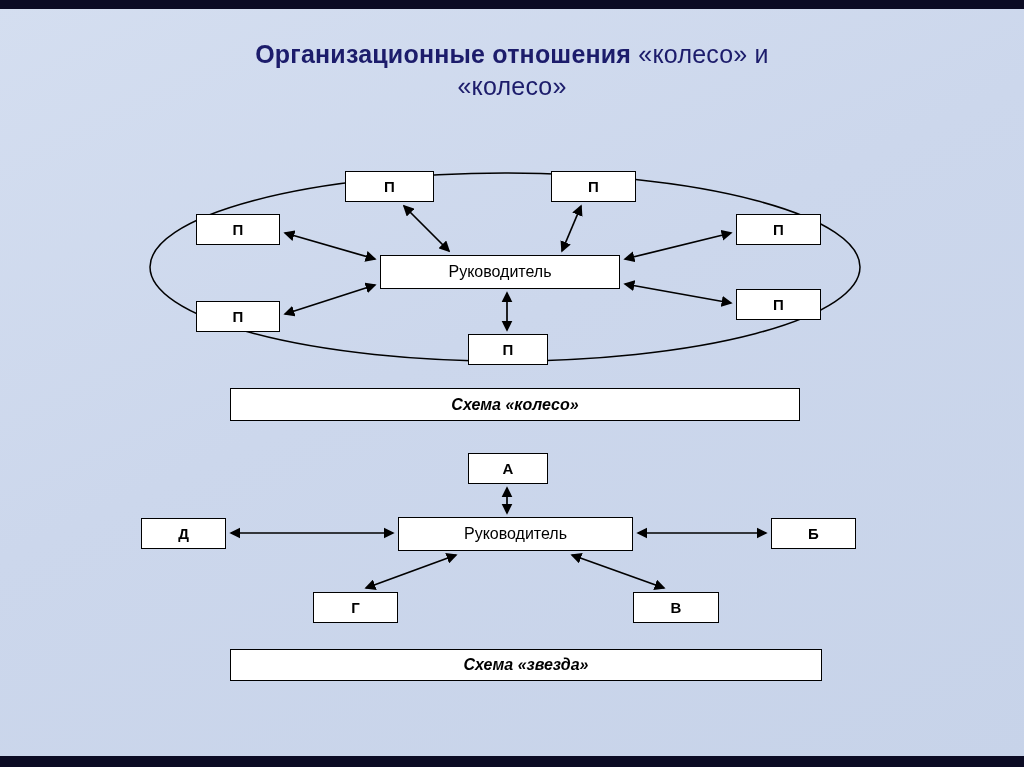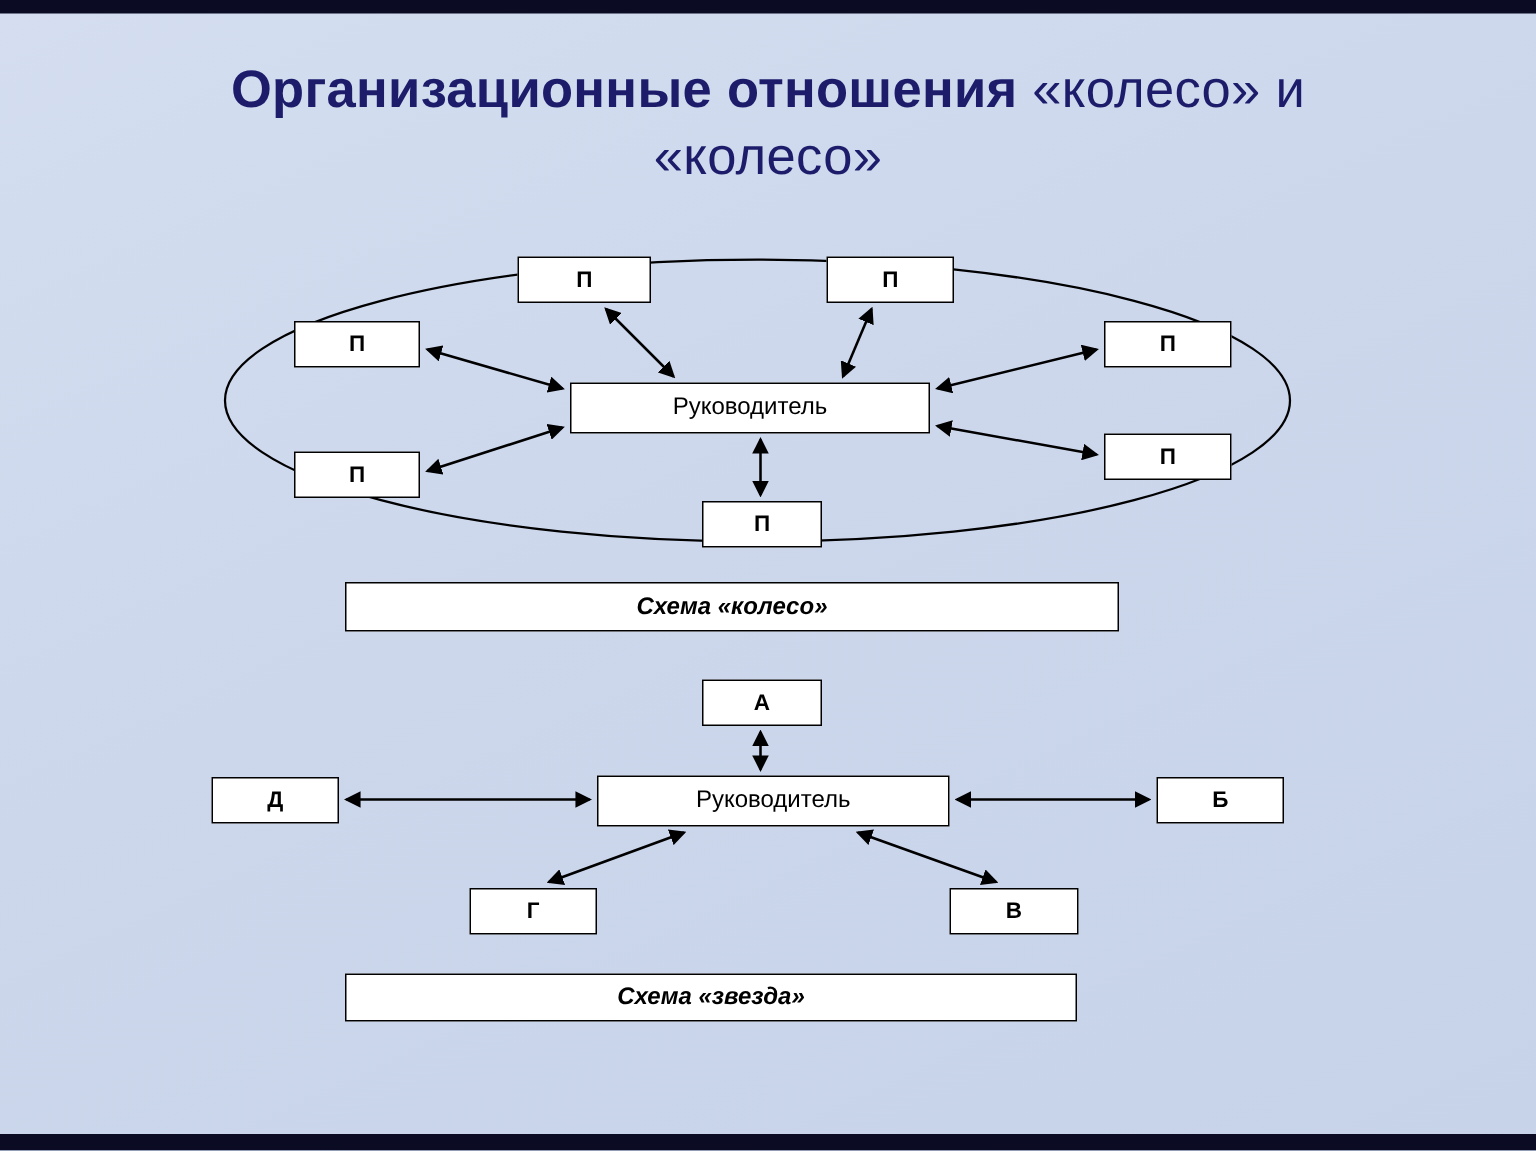--- a/index.html
+++ b/index.html
@@ -26,21 +26,21 @@
   .bar.bottom { bottom: 0; height: 11px; }
 
   .title {
     position: absolute;
     top: 38px;
     left: 32px;
     width: 960px;
     margin: 0;
     text-align: center;
     color: #1c1c6b;
-    font-size: 35px;
+    font-size: 25px;
     line-height: 1.28;
     font-weight: normal;
     letter-spacing: 0.2px;
   }
   .title .tb { font-weight: bold; }
   .title .tn { font-weight: normal; }
 
   svg.layer {
     position: absolute;
     left: 0;
@@ -70,30 +70,30 @@
 
   
   #w-center { left: 380px; top: 255px; width: 240px; height: 34px; font-size: 16px; }
   #w-tl     { left: 345px; top: 171px; width: 89px;  height: 31px; }
   #w-tr     { left: 551px; top: 171px; width: 85px;  height: 31px; }
   #w-lu     { left: 196px; top: 214px; width: 84px;  height: 31px; }
   #w-ll     { left: 196px; top: 301px; width: 84px;  height: 31px; }
   #w-ru     { left: 736px; top: 214px; width: 85px;  height: 31px; }
   #w-rl     { left: 736px; top: 289px; width: 85px;  height: 31px; }
   #w-bot    { left: 468px; top: 334px; width: 80px;  height: 31px; }
-  #w-cap    { left: 230px; top: 388px; width: 516px; height: 33px; }
+  #w-cap    { left: 230px; top: 388px; width: 570px; height: 33px; }
 
   
   #s-a      { left: 468px; top: 453px; width: 80px;  height: 31px; }
   #s-center { left: 398px; top: 517px; width: 235px; height: 34px; font-size: 16px; }
   #s-d      { left: 141px; top: 518px; width: 85px;  height: 31px; }
   #s-b      { left: 771px; top: 518px; width: 85px;  height: 31px; }
   #s-g      { left: 313px; top: 592px; width: 85px;  height: 31px; }
   #s-v      { left: 633px; top: 592px; width: 86px;  height: 31px; }
-  #s-cap    { left: 230px; top: 649px; width: 488px; height: 32px; }
+  #s-cap    { left: 230px; top: 649px; width: 592px; height: 32px; }
 </style>
 </head>
 <body>
 
 <div class="slide">
 
   <div class="bar top"></div>
 
   <h1 class="title"><span class="tb">Организационные отношения</span><span class="tn"> «колесо» и</span><br><span class="tn">«колесо»</span></h1>
 

